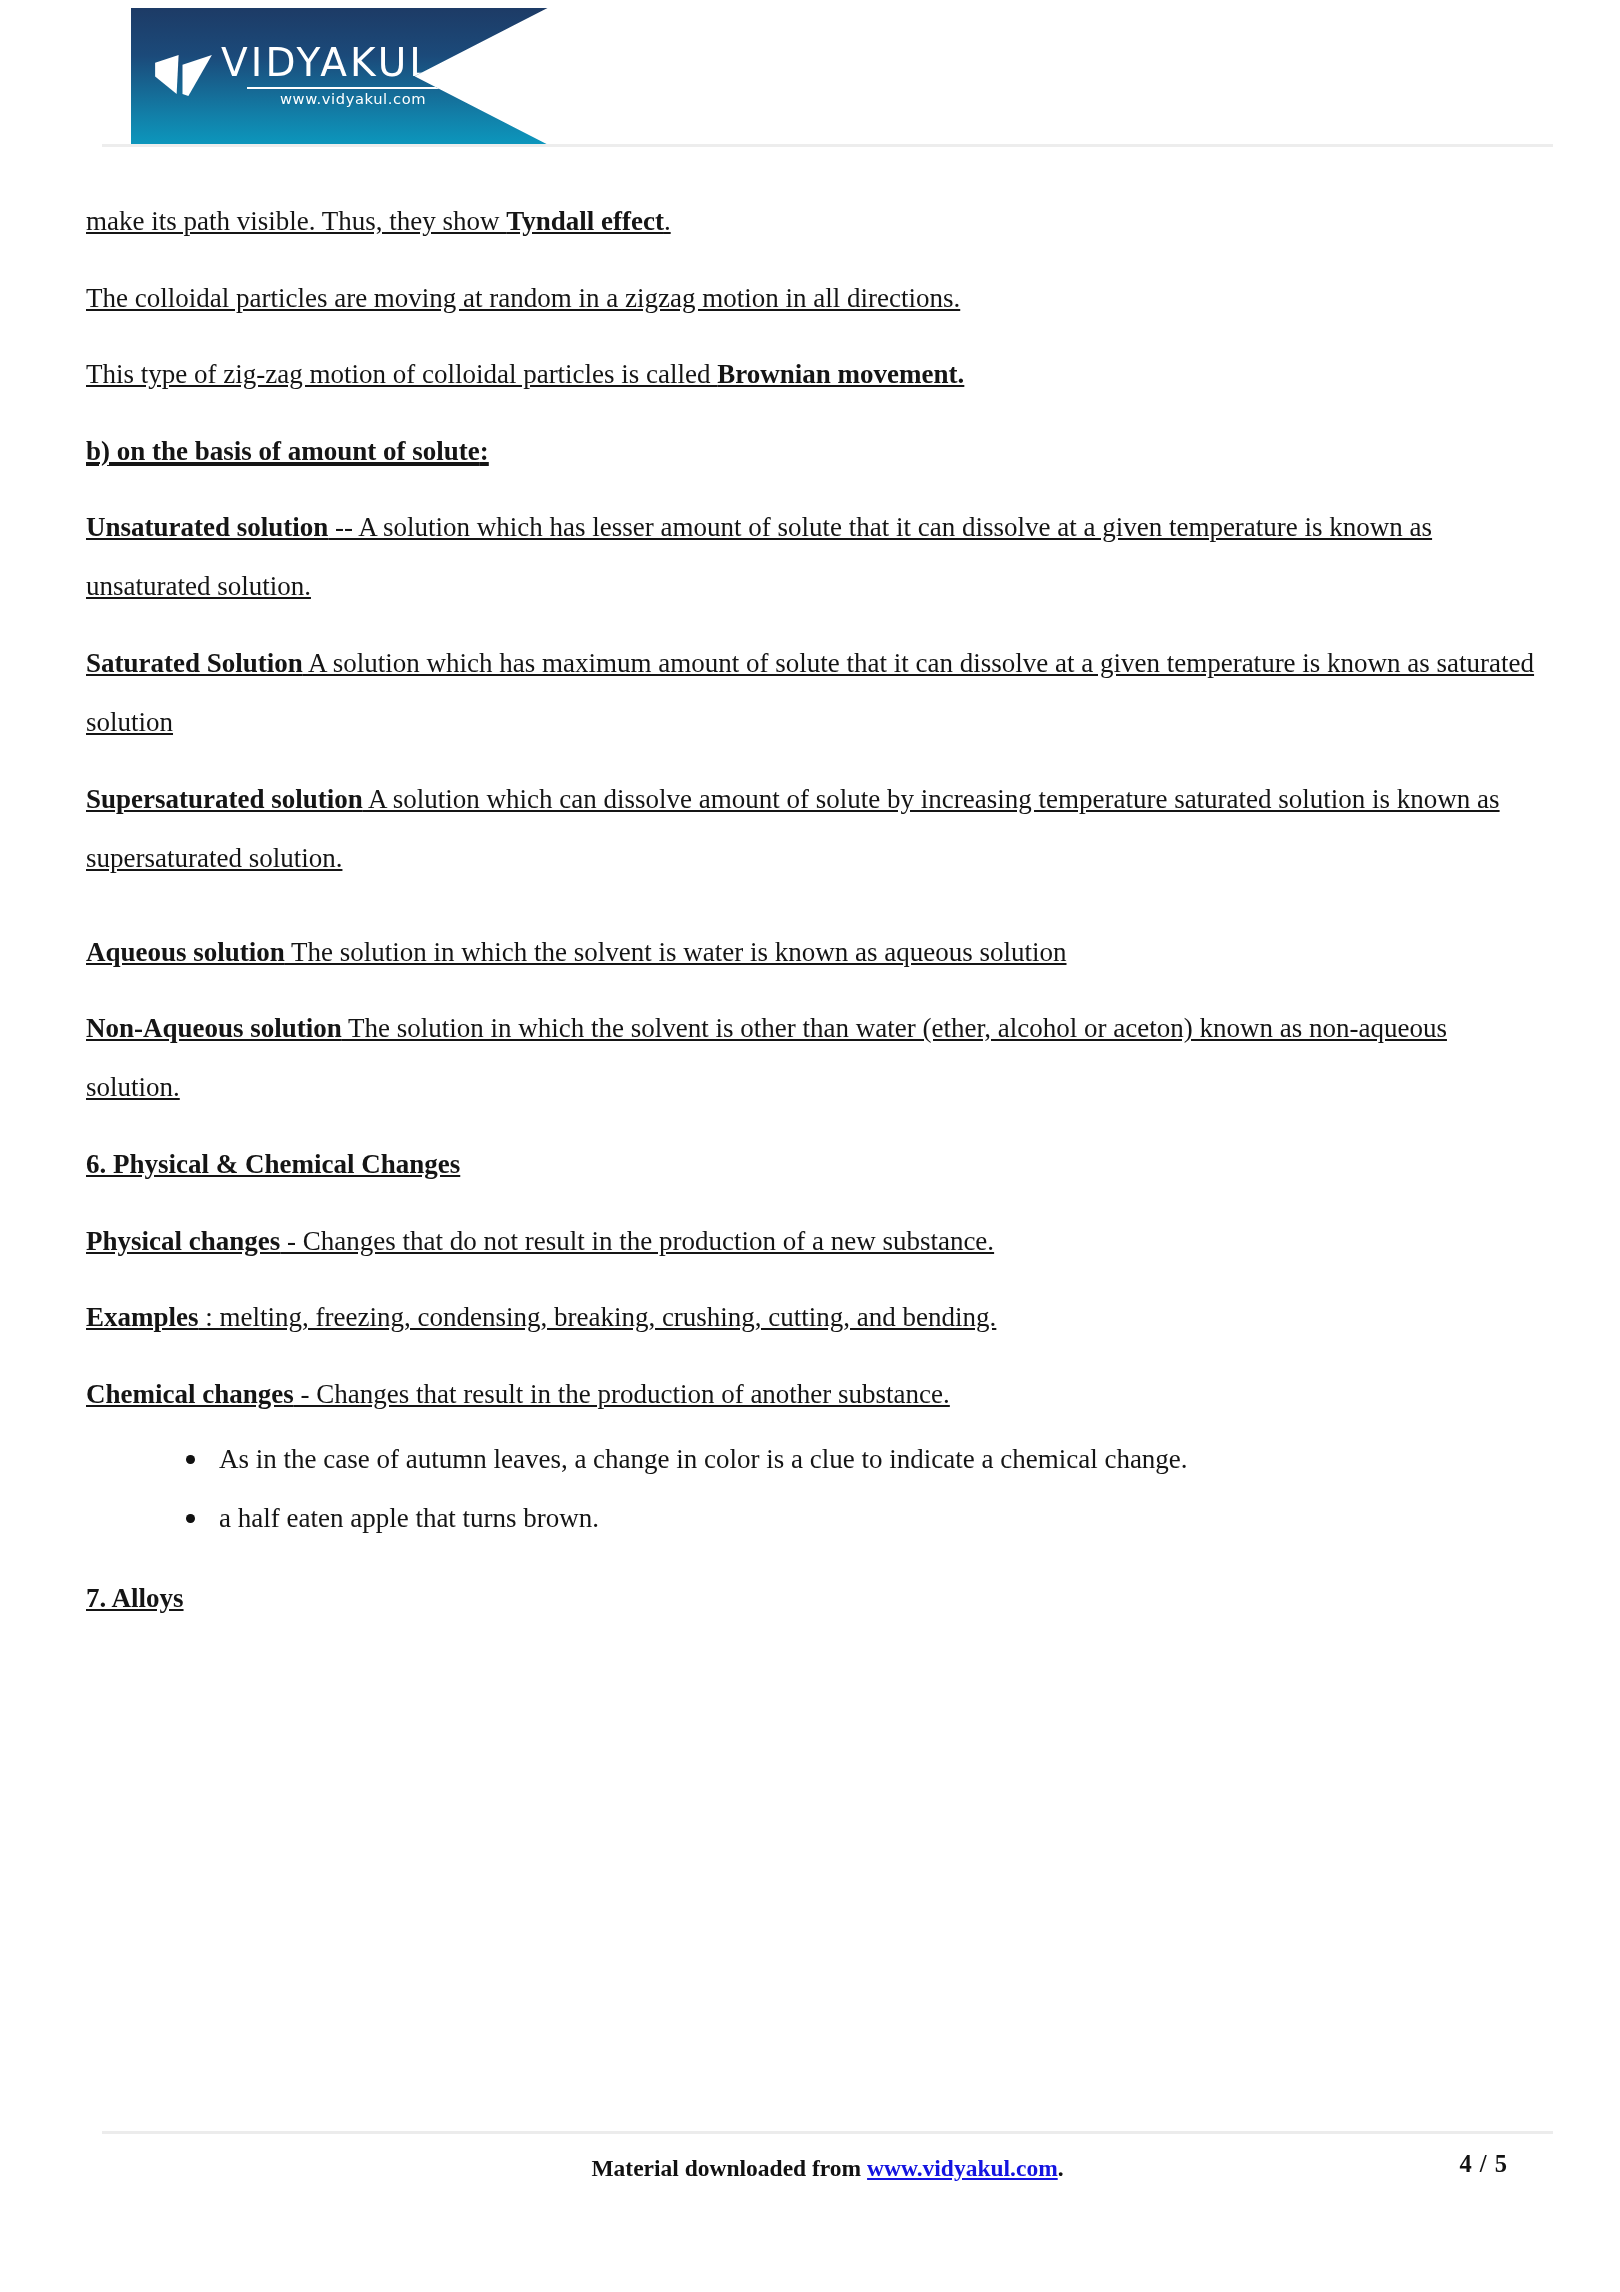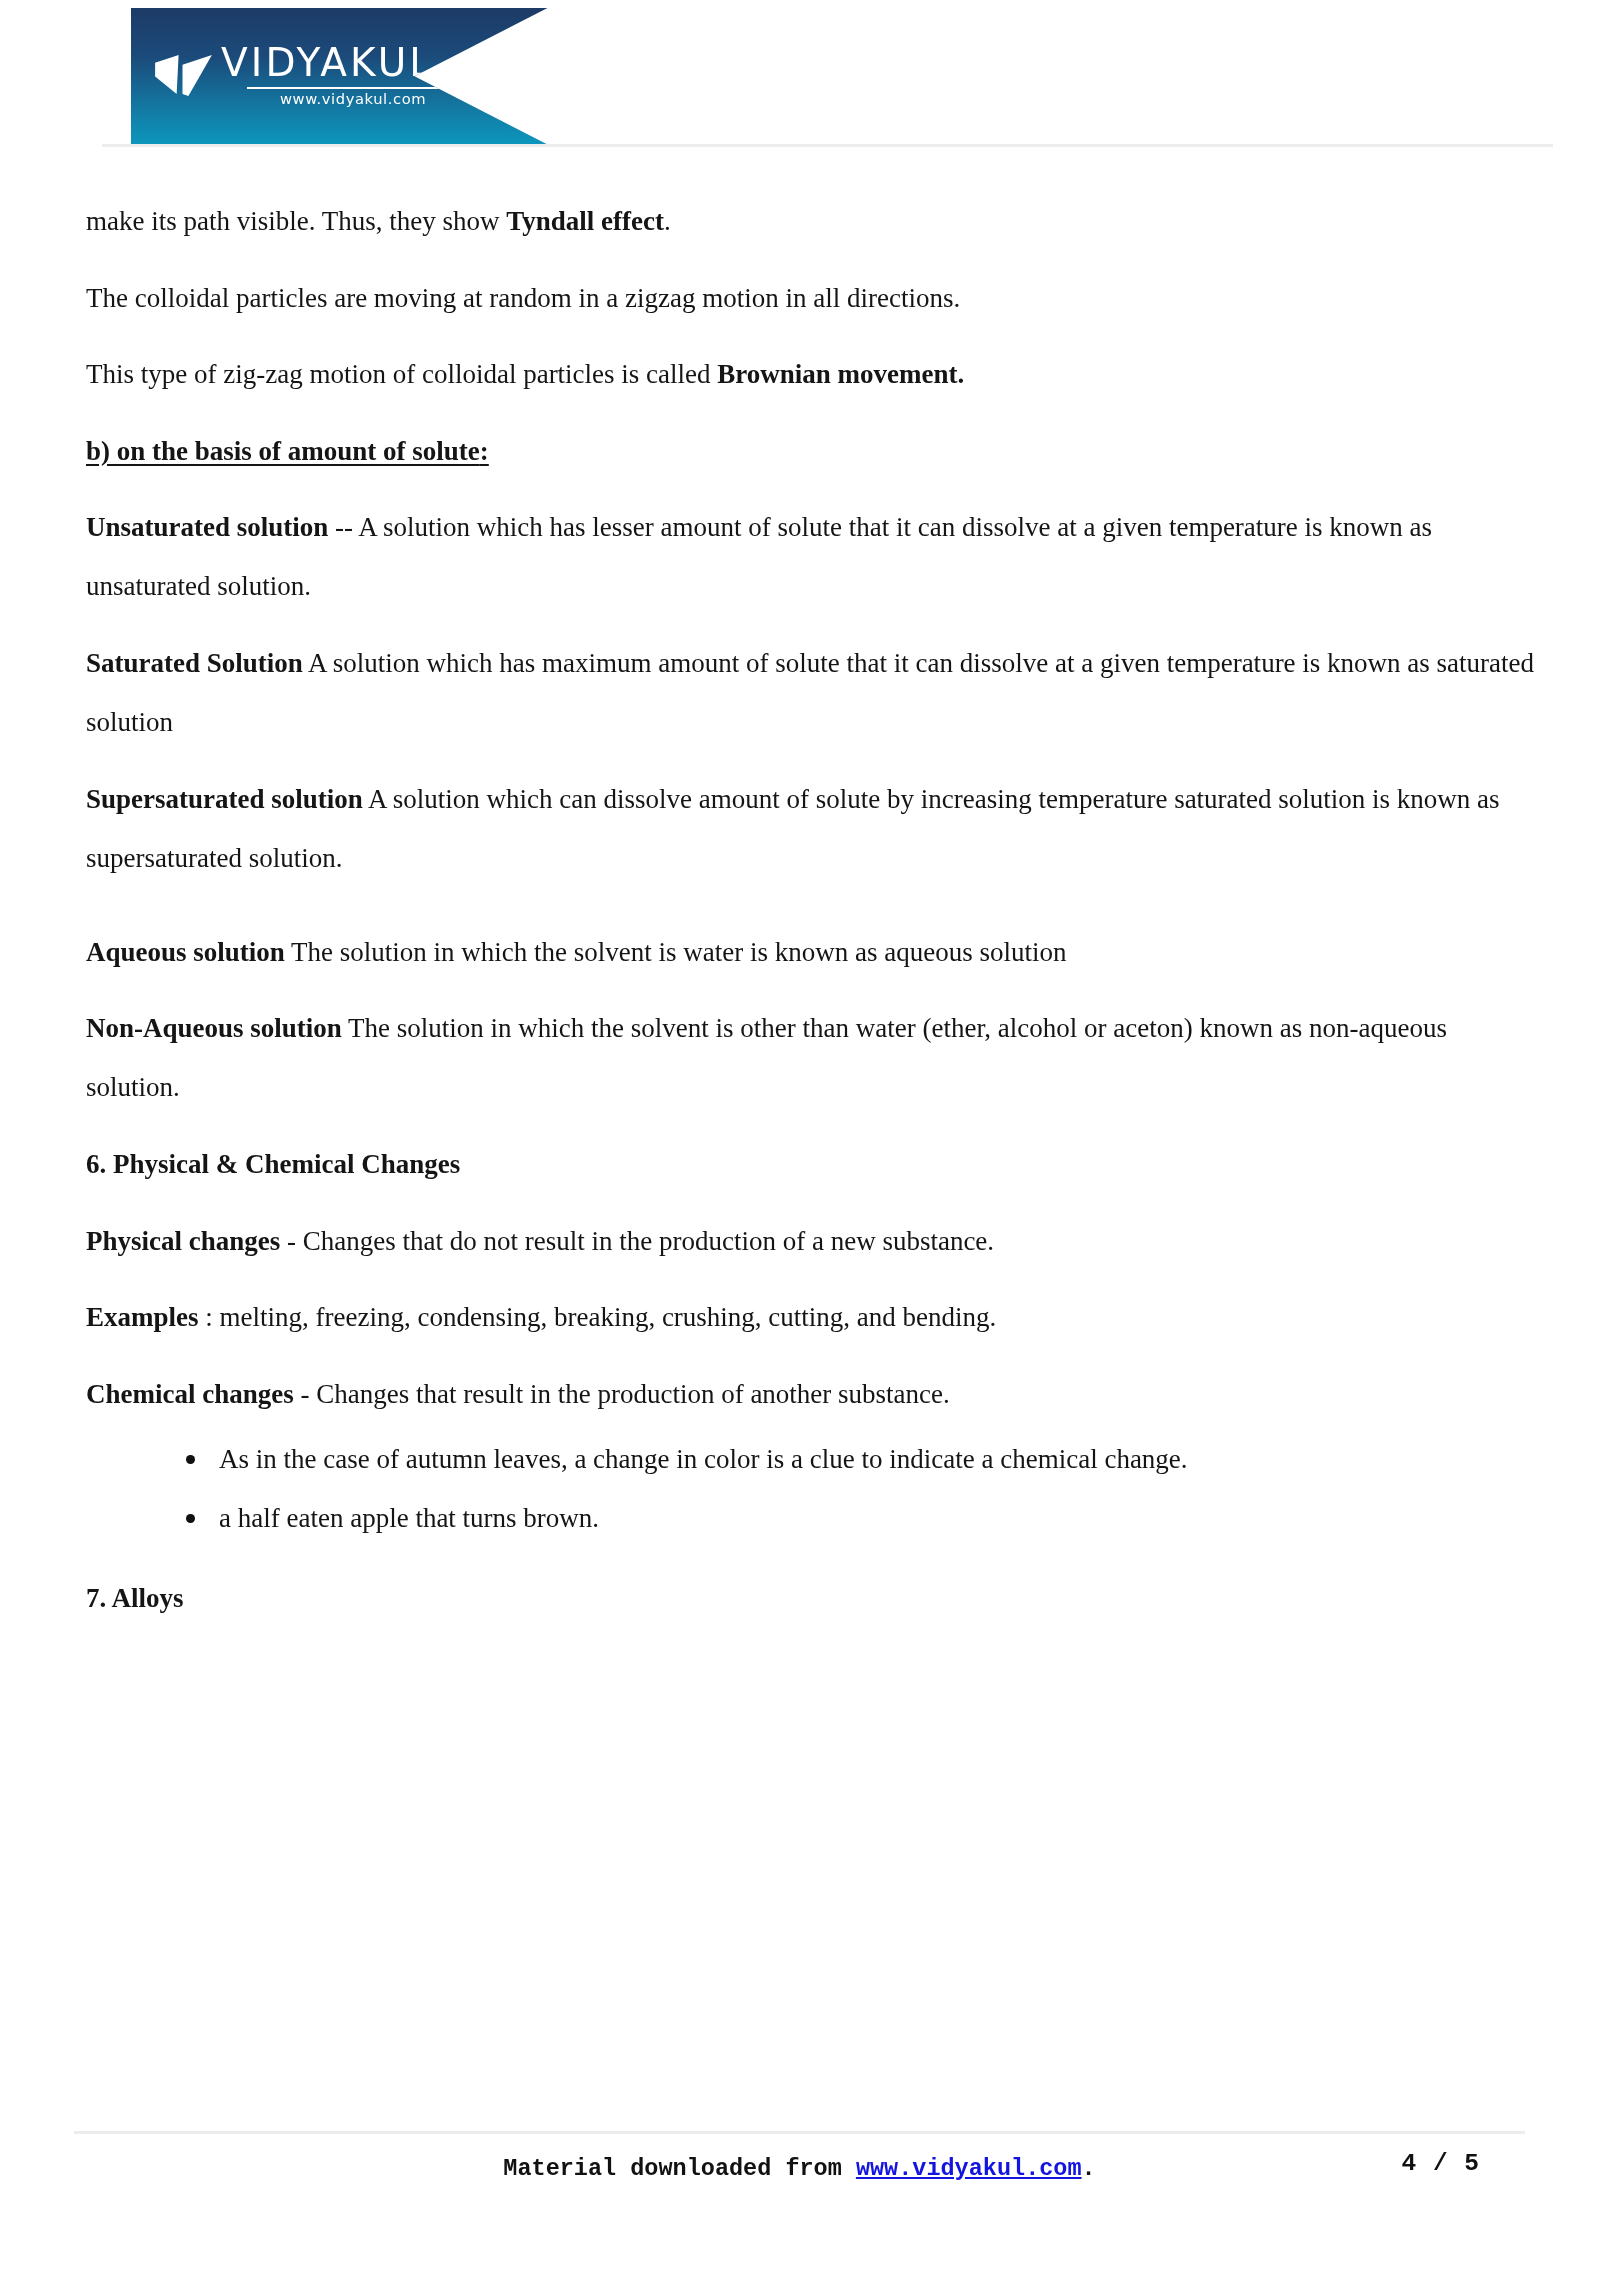--- a/index.html
+++ b/index.html
@@ -101,20 +101,21 @@
     top: 192px;
     width: 1451px;
   }
   p.para {
     margin: 0 0 0px 0;
     padding: 0;
     font-size: 27px;
     line-height: 59px;
     color: #151515;
     text-align: left;
+    text-decoration: underline;
   }
 
   .spacer-sm { height: 17.6px; }
 
   b, .b { font-weight: bold; }
 
   .u-head {
     display: inline;
     font-weight: bold;
     text-decoration: underline;
@@ -161,24 +162,23 @@
     top: 25.5px;
     width: 8.8px;
     height: 8.8px;
     border-radius: 50%;
     background: #111;
   }
 
   
   .footer {
     position: absolute;
-    left: 74px;
+    left: 102px;
     top: 2131px;
     width: 1451px;
-    font-family: Liberation Mono, monospace;
   }
   .footer-rule {
     width: 1451px;
     height: 2.9px;
     background: #ececec;
   }
   .footer-row {
     position: relative;
     height: 63px;
   }

